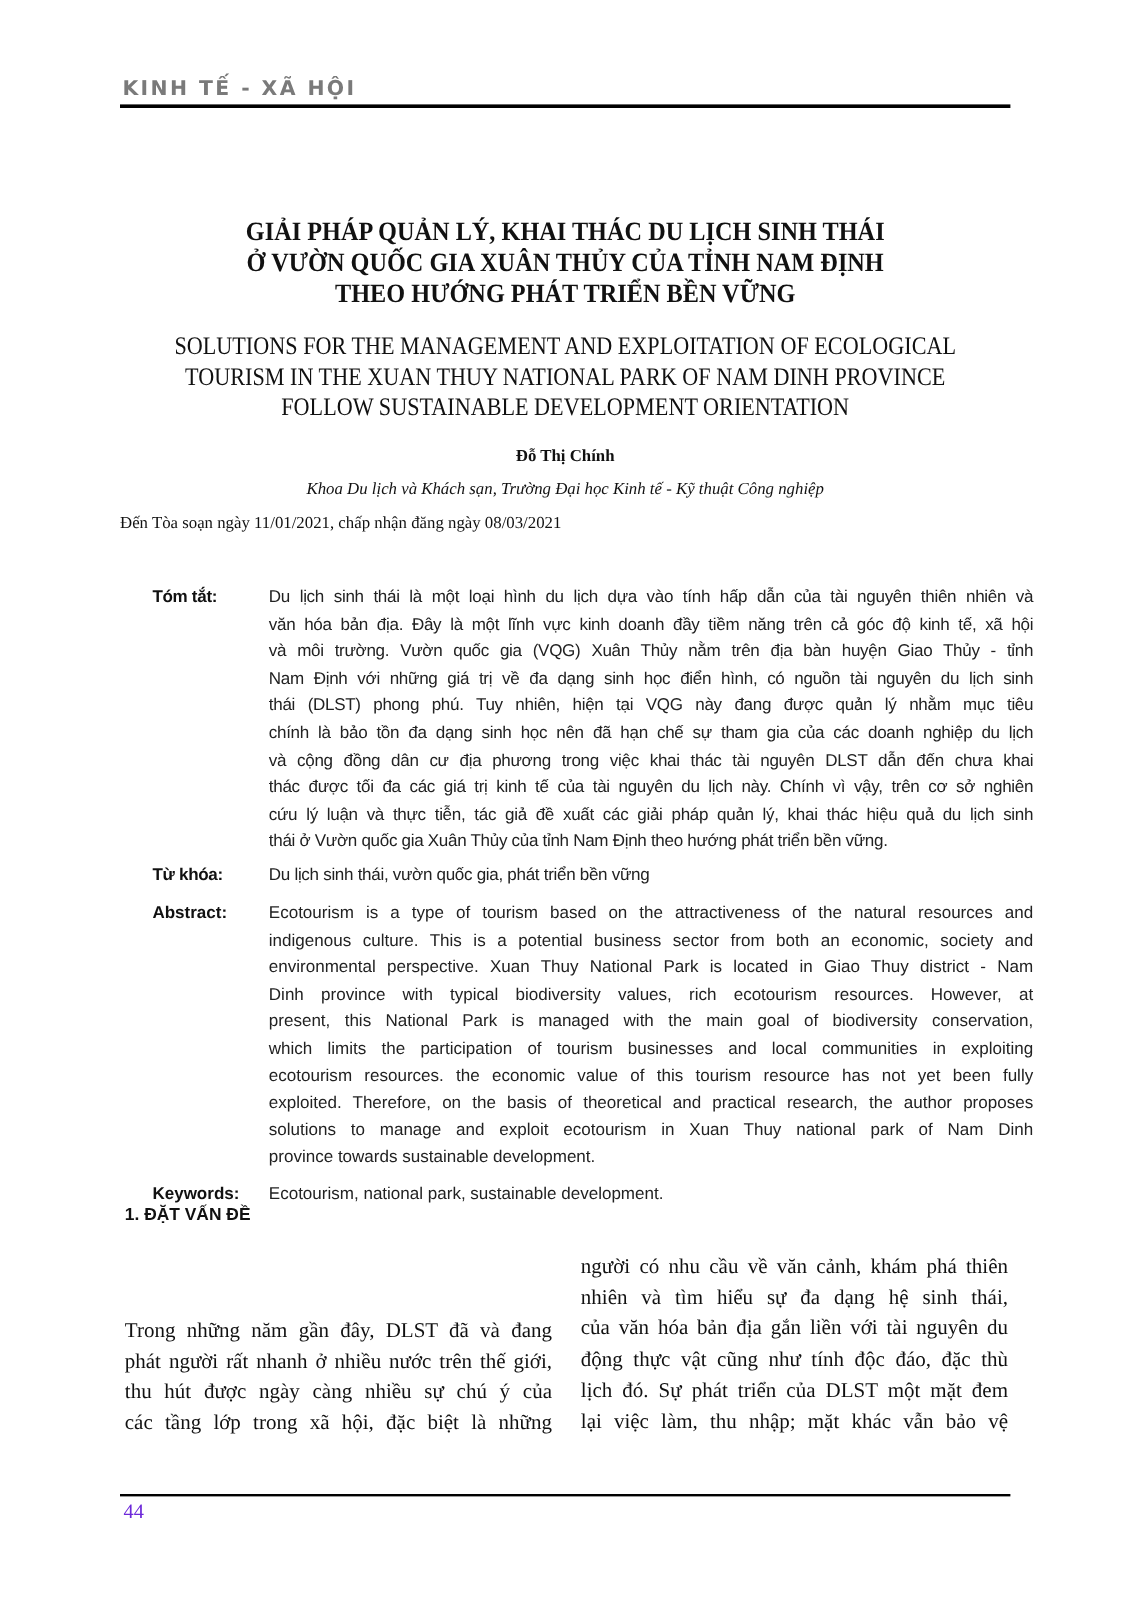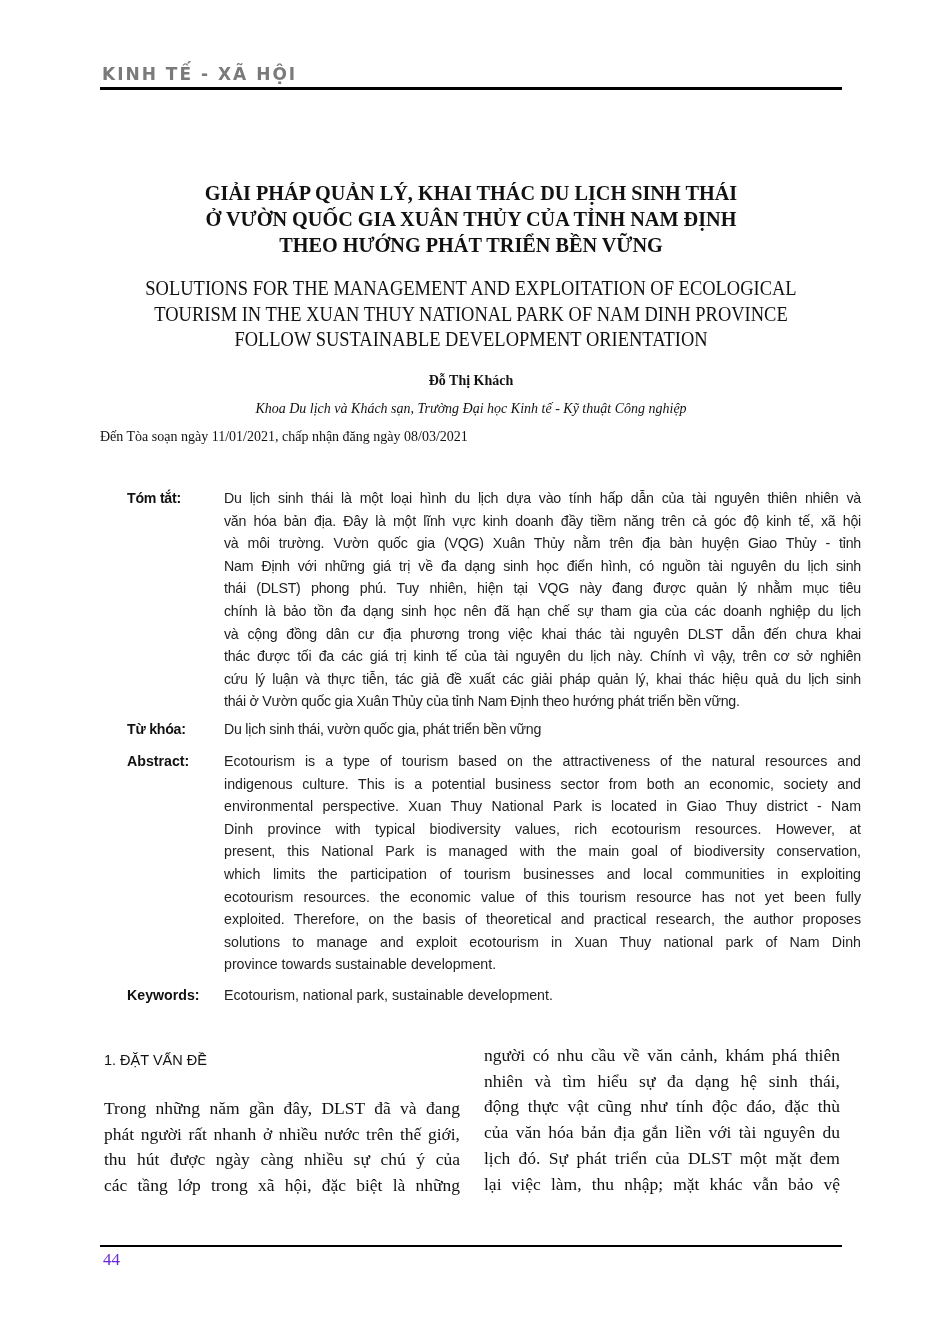--- a/index.html
+++ b/index.html
@@ -22,21 +22,21 @@
   .meta-block { position: absolute; left: 104px; width: 734px; font-family: "Liberation Sans", sans-serif; font-size: 14.2px; line-height: 22.6px; color: #222; margin-left: 23px; }
   .meta-label { position: absolute; left: 0; top: 0; font-weight: bold; color: #111; }
   .meta-text { margin-left: 97px; text-align: justify; }
   .meta-text .ln { display: block; text-align: justify; text-align-last: justify; white-space: nowrap; }
   .meta-text .ln.last { text-align-last: left; }
   .sum { top: 487px; letter-spacing: -0.25px; }
   .kw-vi { top: 718px; letter-spacing: -0.25px; }
   .abs { top: 750px; }
   .kw-en { top: 984px; }
 
-  .section-heading { position: absolute; left: 104px; top: 1052px; font-family: "Liberation Sans", sans-serif; font-weight: normal; font-size: 14.5px; color: #111; }
+  .section-heading { position: absolute; left: 104px; top: 1005px; font-family: "Liberation Sans", sans-serif; font-weight: bold; font-size: 14.5px; color: #111; }
   .col { position: absolute; top: 1046px; width: 356px; font-family: "Liberation Serif", serif; font-size: 17.5px; line-height: 25.7px; color: #111; }
   .col .ln { display: block; white-space: nowrap; text-align: justify; text-align-last: justify; }
   .col-left { left: 104px; top: 1096px; }
   .col-right { left: 484px; top: 1043px; }
 
   .footer-rule { position: absolute; left: 100px; top: 1245px; width: 742px; height: 1.5px; background: #000; }
   .page-number { position: absolute; left: 103px; top: 1250px; font-family: "Liberation Serif", serif; font-weight: normal; font-size: 17px; color: #6d28d9; }
   .journal-name { position: absolute; right: 115px; top: 1252px; font-family: "Liberation Sans", sans-serif; font-size: 15px; color: #8a8a8a; letter-spacing: 0.2px; }
   .bullet-icon { display: inline-block; width: 6px; height: 6px; background: #8a8a8a; margin: 0 5px 2px 4px; vertical-align: middle; }
 </style>
@@ -53,21 +53,21 @@
     <div>Ở VƯỜN QUỐC GIA XUÂN THỦY CỦA TỈNH NAM ĐỊNH</div>
     <div>THEO HƯỚNG PHÁT TRIỂN BỀN VỮNG</div>
   </div>
 
   <div class="title-en">
     <div>SOLUTIONS FOR THE MANAGEMENT AND EXPLOITATION OF ECOLOGICAL</div>
     <div>TOURISM IN THE XUAN THUY NATIONAL PARK OF NAM DINH PROVINCE</div>
     <div>FOLLOW SUSTAINABLE DEVELOPMENT ORIENTATION</div>
   </div>
 
-  <div class="author">Đỗ Thị Khách</div>
+  <div class="author">Đỗ Thị Chính</div>
   <div class="affiliation">Khoa Du lịch và Khách sạn, Trường Đại học Kinh tế - Kỹ thuật Công nghiệp</div>
   <div class="dates">Đến Tòa soạn ngày 11/01/2021, chấp nhận đăng ngày 08/03/2021</div>
 
   <div class="meta-block sum">
     <span class="meta-label">Tóm tắt:</span>
     <div class="meta-text">
       <span class="ln">Du lịch sinh thái là một loại hình du lịch dựa vào tính hấp dẫn của tài nguyên thiên nhiên và</span>
       <span class="ln">văn hóa bản địa. Đây là một lĩnh vực kinh doanh đầy tiềm năng trên cả góc độ kinh tế, xã hội</span>
       <span class="ln">và môi trường. Vườn quốc gia (VQG) Xuân Thủy nằm trên địa bàn huyện Giao Thủy - tỉnh</span>
       <span class="ln">Nam Định với những giá trị về đa dạng sinh học điển hình, có nguồn tài nguyên du lịch sinh</span>
@@ -115,22 +115,22 @@
   <div class="col col-left">
     <span class="ln">Trong những năm gần đây, DLST đã và đang</span>
     <span class="ln">phát người rất nhanh ở nhiều nước trên thế giới,</span>
     <span class="ln">thu hút được ngày càng nhiều sự chú ý của</span>
     <span class="ln">các tầng lớp trong xã hội, đặc biệt là những</span>
   </div>
 
   <div class="col col-right">
     <span class="ln">người có nhu cầu về văn cảnh, khám phá thiên</span>
     <span class="ln">nhiên và tìm hiểu sự đa dạng hệ sinh thái,</span>
+    <span class="ln">của văn hóa bản địa gắn liền với tài nguyên du</span>
     <span class="ln">động thực vật cũng như tính độc đáo, đặc thù</span>
-    <span class="ln">của văn hóa bản địa gắn liền với tài nguyên du</span>
     <span class="ln">lịch đó. Sự phát triển của DLST một mặt đem</span>
     <span class="ln">lại việc làm, thu nhập; mặt khác vẫn bảo vệ</span>
   </div>
 
   <div class="footer-rule"></div>
   <div class="page-number">44</div>
 
 </div>
 
 </body></html>

